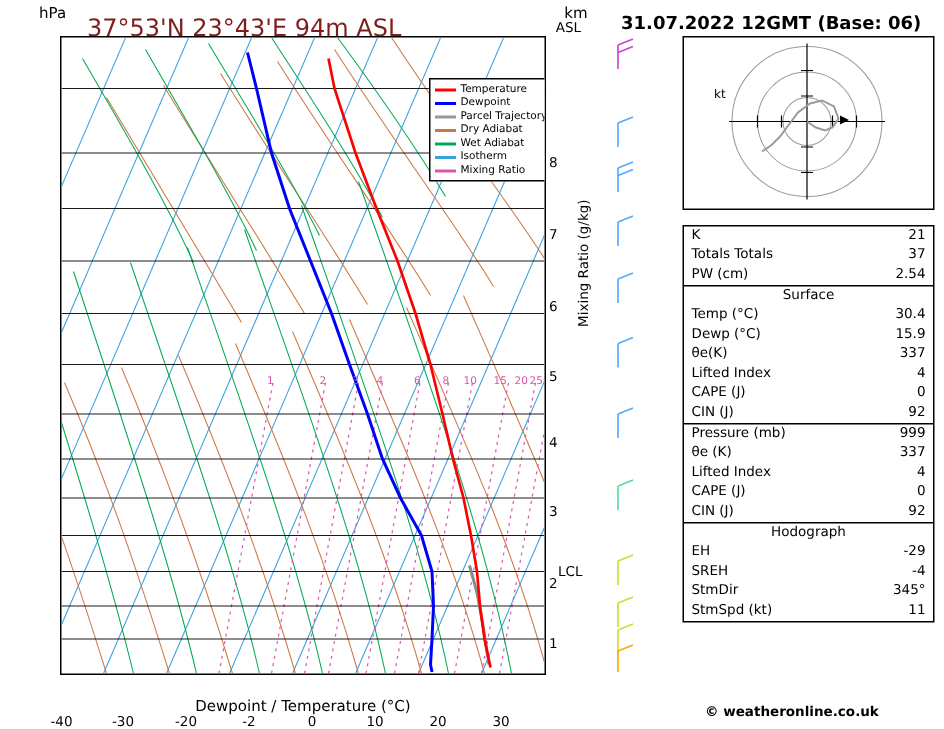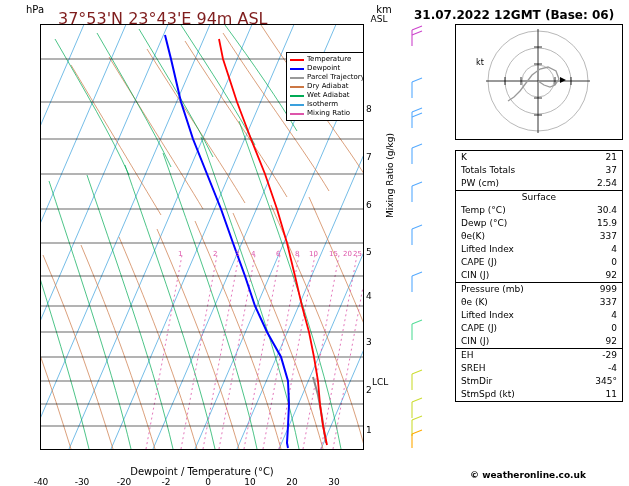--- a/index.html
+++ b/index.html
@@ -358,20 +358,21 @@
       </div>
     <div class="line">
         <span>CAPE (J)</span>
         <span>0</span>
       </div>
     <div class="line">
         <span>CIN (J)</span>
         <span>92</span>
       </div>
     <div class="sep"></div>
+    <div class="center">Hodograph</div>
     <div class="line">
         <span>EH</span>
         <span>-29</span>
       </div>
     <div class="line">
         <span>SREH</span>
         <span>-4</span>
       </div>
     <div class="line">
         <span>StmDir</span>

